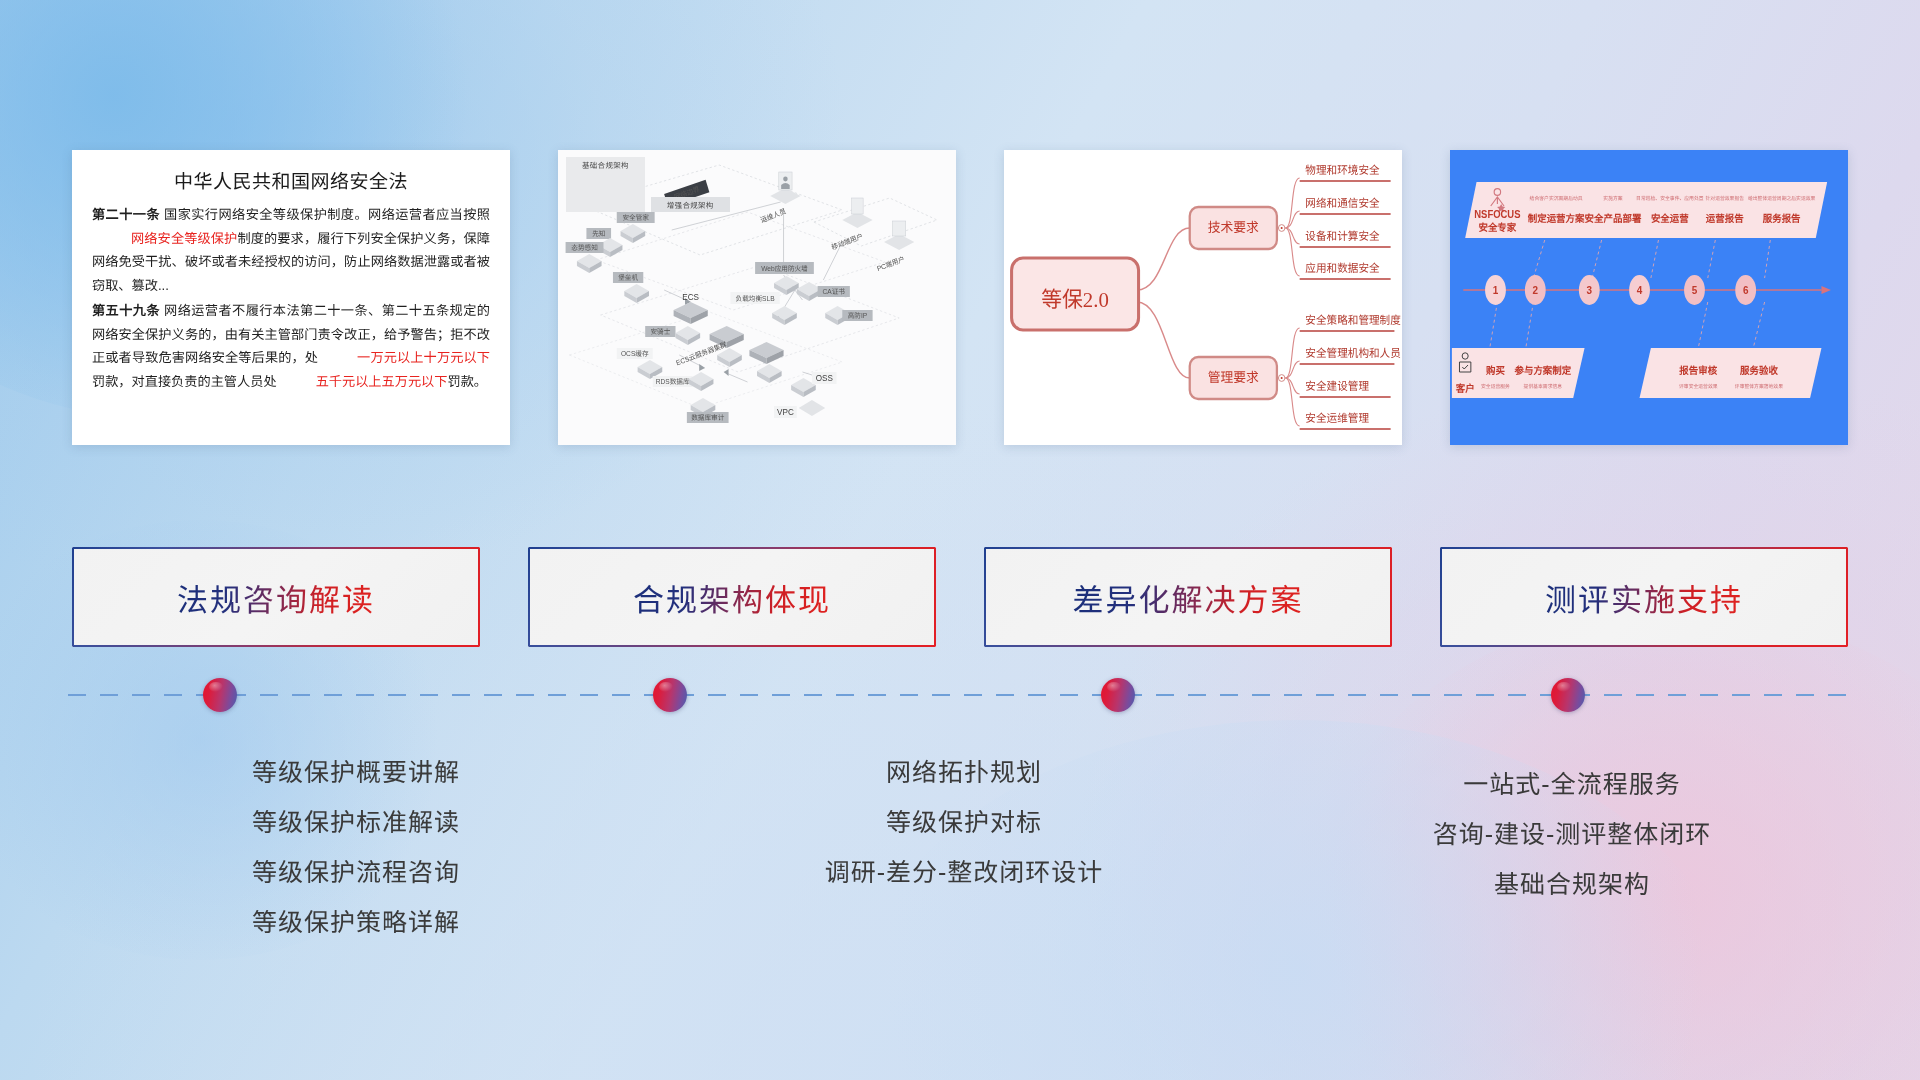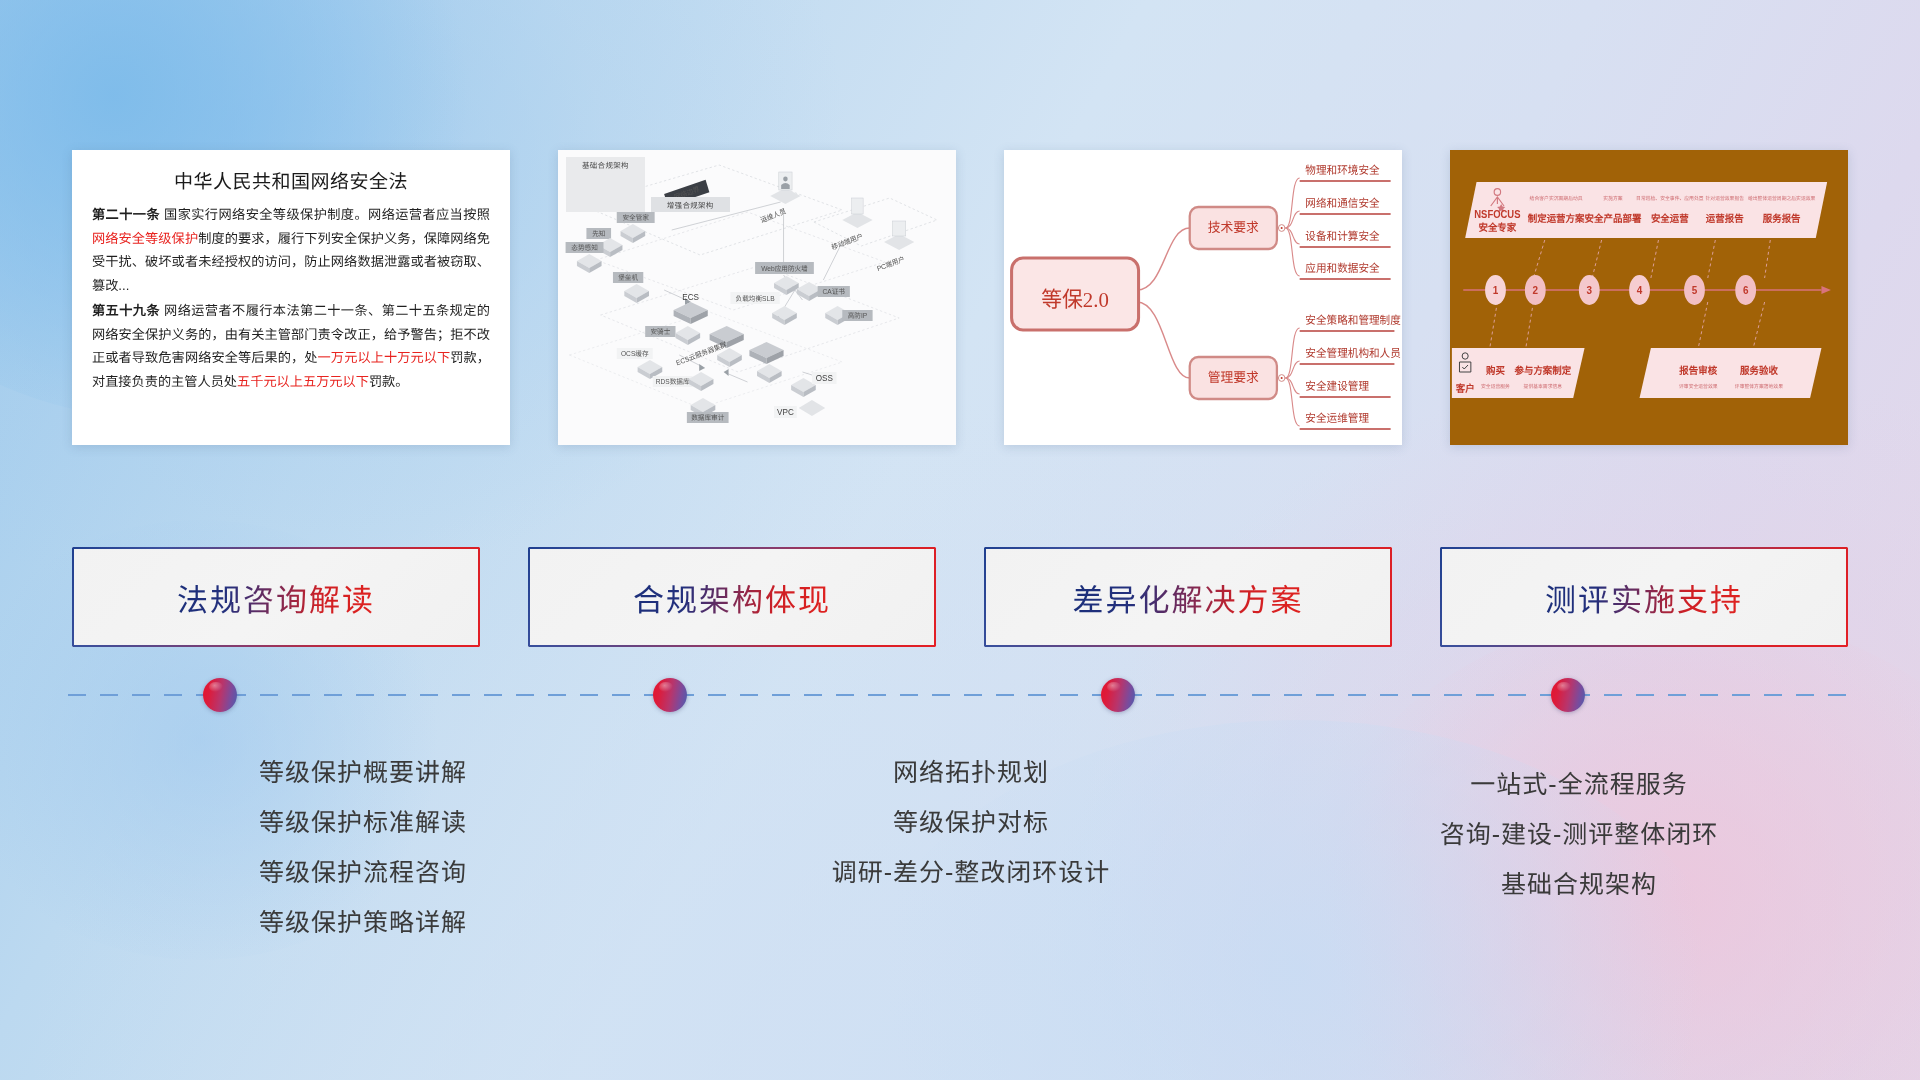--- a/index.html
+++ b/index.html
@@ -41,40 +41,40 @@
   .law-card { padding: 16px 20px 10px 20px; }
   .law-title {
     text-align: center; font-size: 19px; font-weight: normal; color: #1a1a1a;
     letter-spacing: 0.5px; margin-bottom: 10px;
   }
   .law-p {
     font-size: 13.2px; line-height: 1.78; color: #1f1f1f; text-align: justify;
     margin-bottom: 2px;
   }
   .law-p b { font-weight: bold; }
-  .law-p .red { color: #e8231f; }
+  .law-p .red { color: #e8231f; margin-left: 39px; }
 
   
   .arch-card { background: #fbfbfc; }
   .arch-tabs { position: absolute; left: 8px; top: 7px; display: flex; gap: 6px; z-index: 6; }
   .arch-tab { font-size: 7.5px; color: #4a4a4a; background: #e9eaec; padding: 2px 16px; letter-spacing: .3px; }
   .arch-tab.alt { background: #dfe1e4; margin-top: 40px; }
   .arch-svg { position: absolute; inset: 0; width: 100%; height: 100%; }
   .arch-lbl { font-size: 7px; fill: #545454; font-family: "Liberation Sans", sans-serif; }
   .arch-lbl-lg { font-size: 8.6px; fill: #3d3d3d; font-family: "Liberation Sans", sans-serif; }
 
   
   .mind-card { background: #fff; }
   .mind-svg { position: absolute; inset: 0; width: 100%; height: 100%; }
   .mm-root { font-size: 22px; fill: #c0392b; font-family: "Liberation Serif", serif; }
   .mm-br { font-size: 13.5px; fill: #c0392b; font-family: "Liberation Serif", serif; }
   .mm-leaf { font-size: 11.2px; fill: #b03a2e; font-family: "Liberation Serif", serif; }
 
   
-  .tl-card { background: #a16207; text-align: right; }
+  .tl-card { background: #3b82f6; text-align: right; }
   .tl-svg { position: absolute; inset: 0; width: 100%; height: 100%; }
   .tl-big { font-size: 10px; fill: #c0392b; font-weight: bold; font-family: "Liberation Sans", sans-serif; }
   .tl-sm { font-size: 5.1px; fill: #cf6f74; font-family: "Liberation Sans", sans-serif; }
   .tl-num { font-size: 10.5px; fill: #c0392b; font-weight: bold; font-family: "Liberation Sans", sans-serif; }
 
   
   .titles-row {
     position: absolute; left: 72px; top: 547px; width: 1776px; height: 100px;
     display: flex; gap: 48px;
   }
@@ -112,21 +112,21 @@
     box-shadow: 0 1px 4px rgba(60,60,110,0.35);
   }
   .dot::after {
     content: ""; position: absolute; left: 18%; top: 12%; width: 42%; height: 32%;
     border-radius: 50%;
     background: radial-gradient(ellipse at 40% 35%, rgba(255,255,255,0.40), rgba(255,255,255,0) 70%);
   }
 
   
   .bullets-row {
-    position: absolute; left: 83px; top: 735px; width: 1776px; height: 250px;
+    position: absolute; left: 76px; top: 735px; width: 1776px; height: 250px;
     display: flex; gap: 48px;
   }
   .bullet-col { flex: 1 1 0; text-align: center; padding-top: 12px; }
   .bullet-line {
     font-size: 25px; color: #3a3a3a; line-height: 50px; letter-spacing: 1px;
     font-family: "Liberation Sans", sans-serif; white-space: nowrap;
   }
   .bullet-col.col4 { padding-top: 24px; }
 </style>
 </head>

